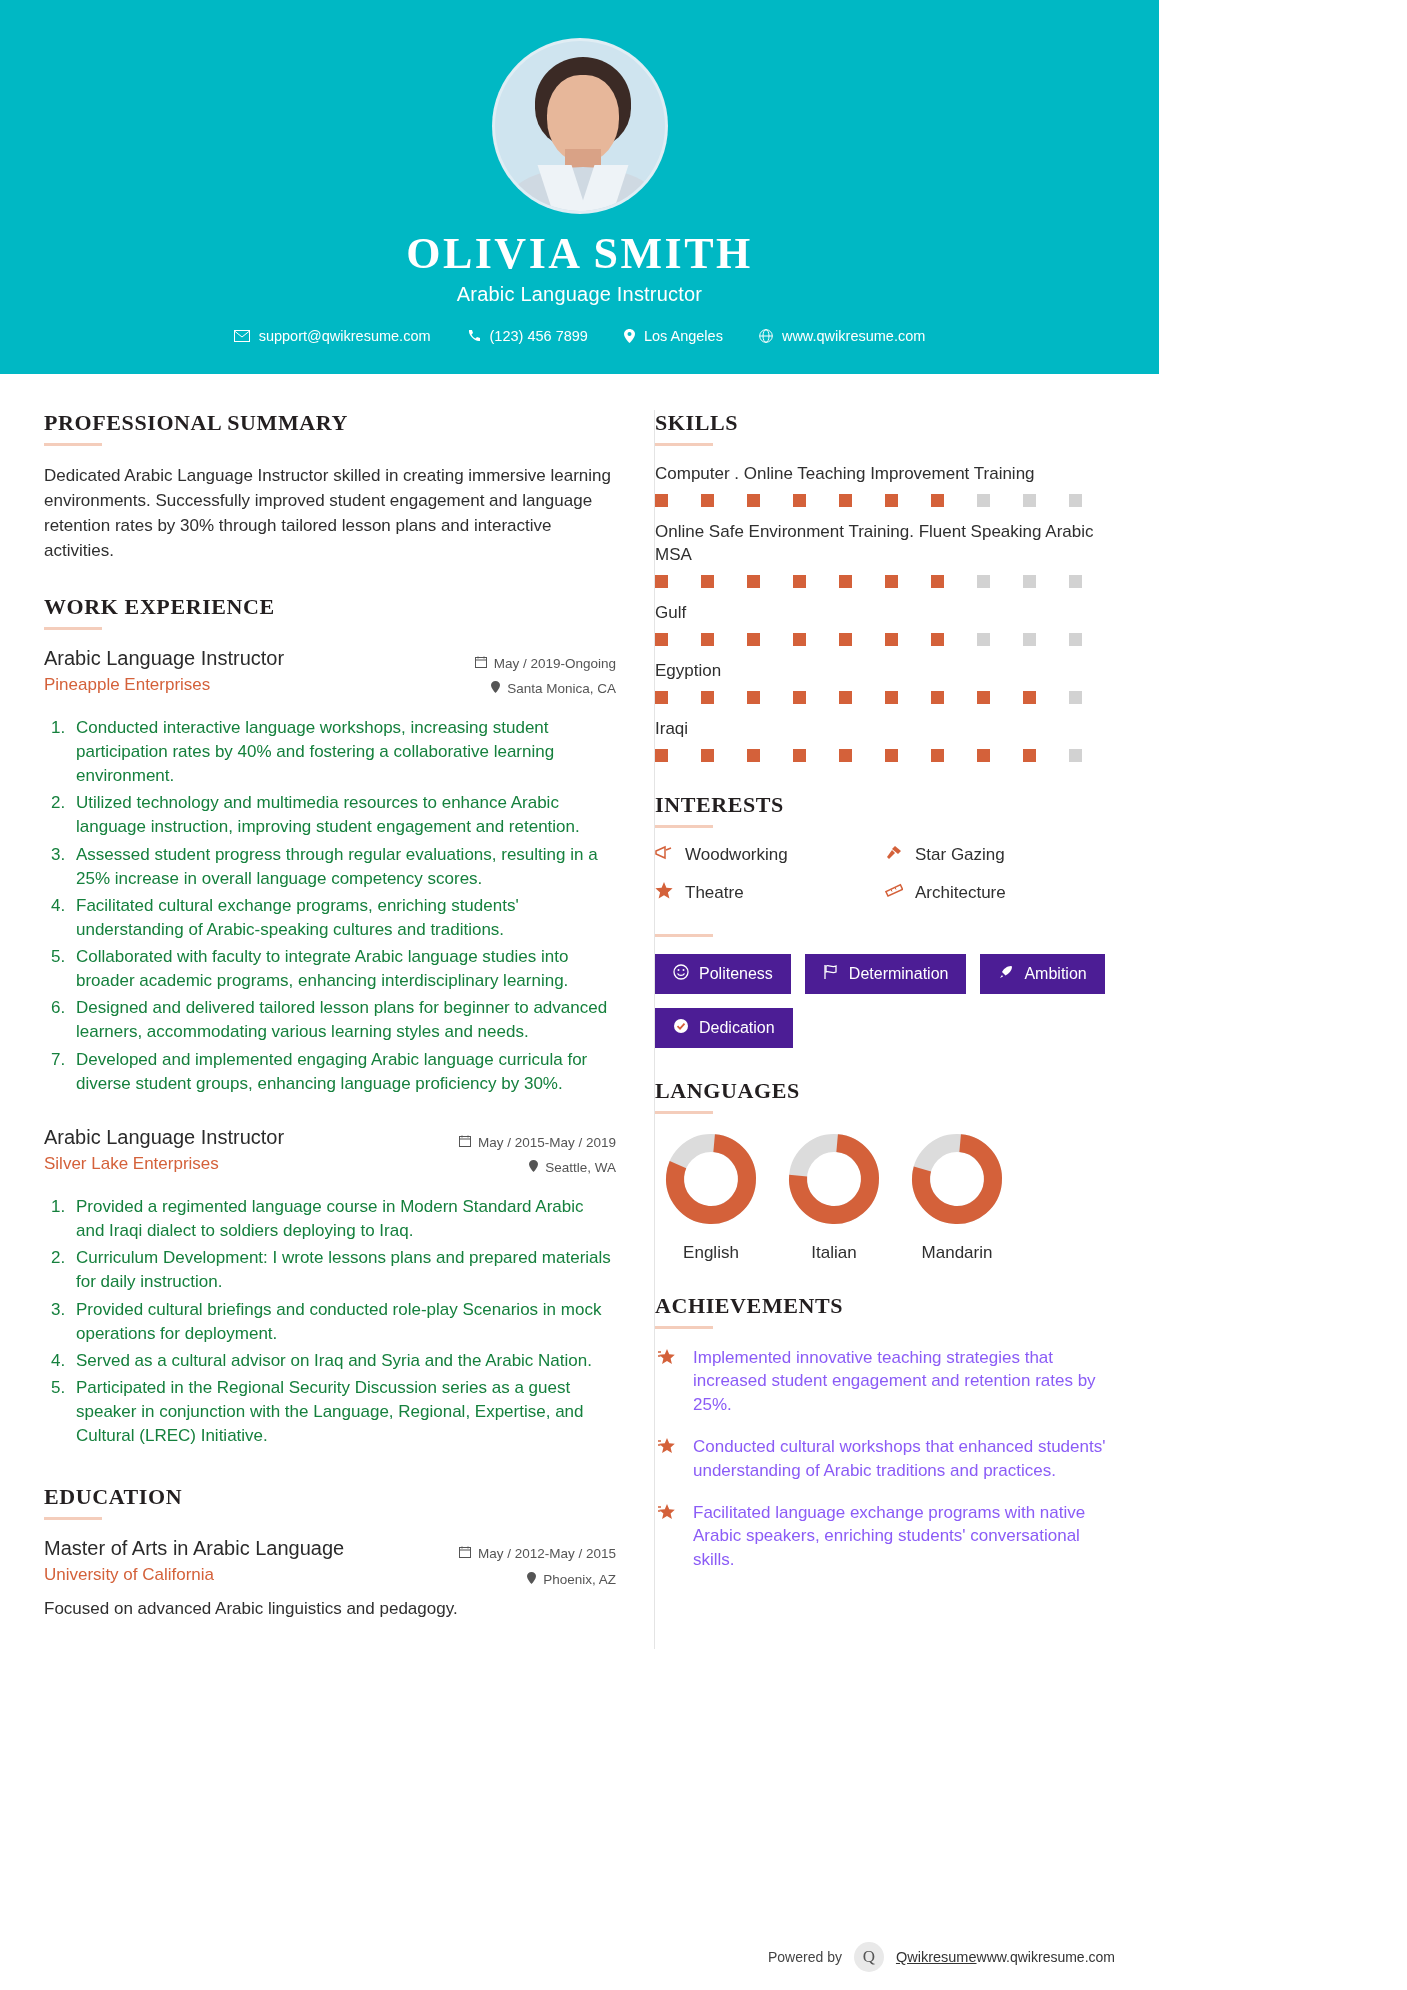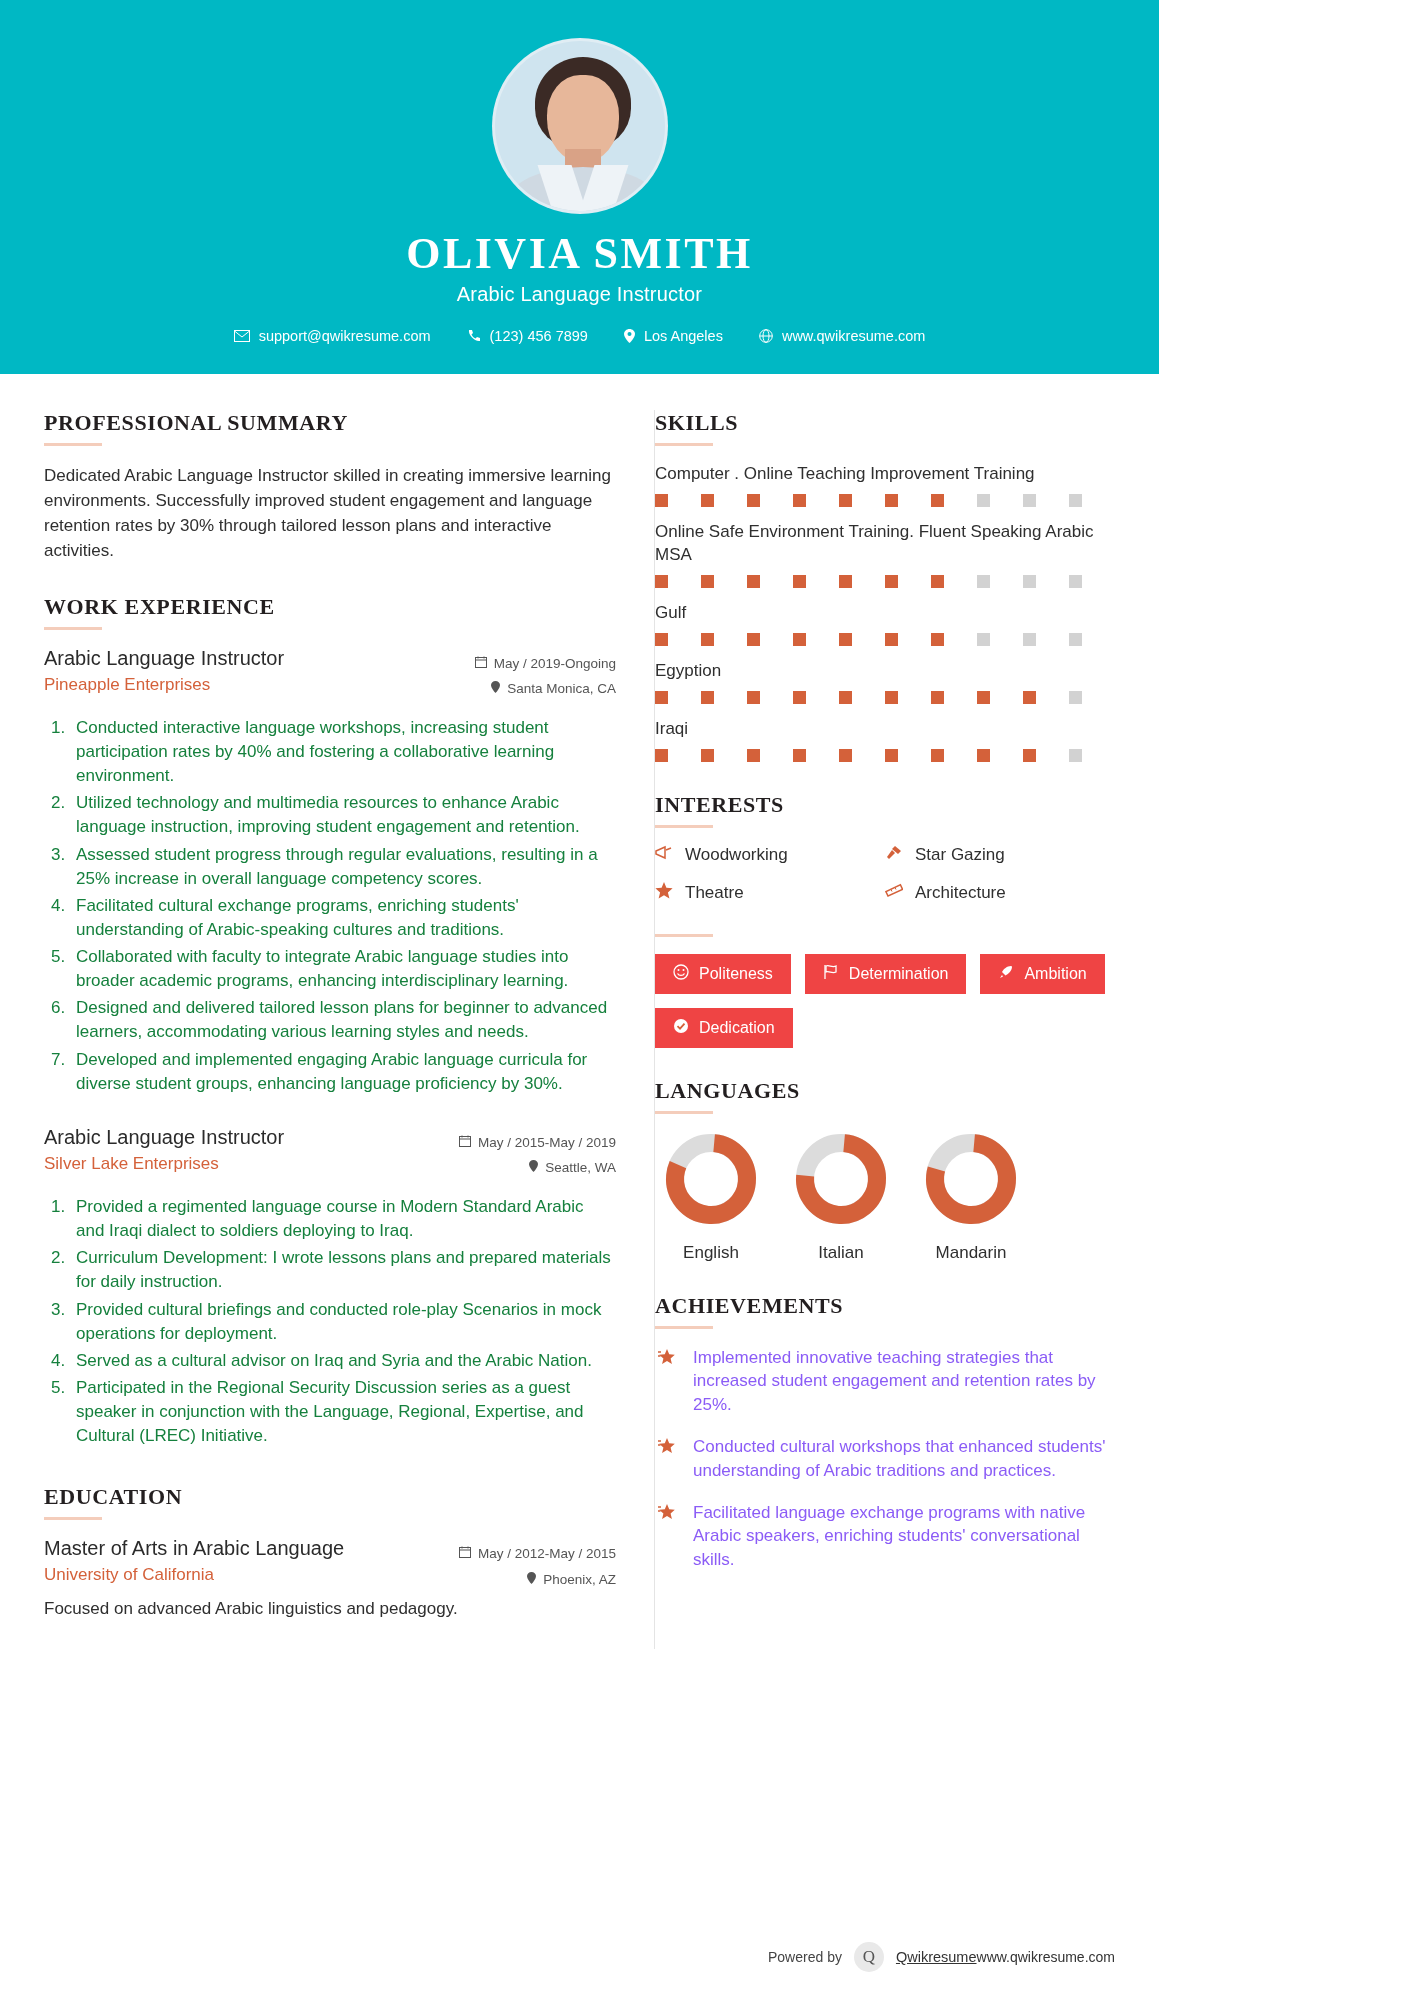--- a/index.html
+++ b/index.html
@@ -142,32 +142,32 @@
   .dot { width: 13px; height: 13px; background: #d2d2d2; margin-right: 33px; }
   .dot.on { background: #d4613a; }
 
   
   .interests { display: grid; grid-template-columns: 1fr 1fr; row-gap: 16px; }
   .interest { display: flex; align-items: center; gap: 12px; font-size: 17px; color: #2f2f2f; }
 
   
   .strengths { display: flex; flex-wrap: wrap; gap: 14px; }
   .strength {
-    background: #ef4444;
+    background: #4c1d95;
     color: #fff;
     font-size: 16px;
     padding: 10px 18px;
     display: flex;
     align-items: center;
     gap: 10px;
     white-space: nowrap;
   }
 
   
-  .langs { display: flex; gap: 34px; padding-left: 8px; }
+  .langs { display: flex; gap: 27px; padding-left: 8px; }
   .lang { text-align: center; }
   .lang-name { font-size: 17px; color: #2f2f2f; margin-top: 12px; }
 
   
   .ach { display: flex; gap: 14px; margin-bottom: 18px; }
   .ach-txt { font-size: 17px; line-height: 1.4; color: #8b5cf6; }
 
   
   .footer {
     display: flex;

